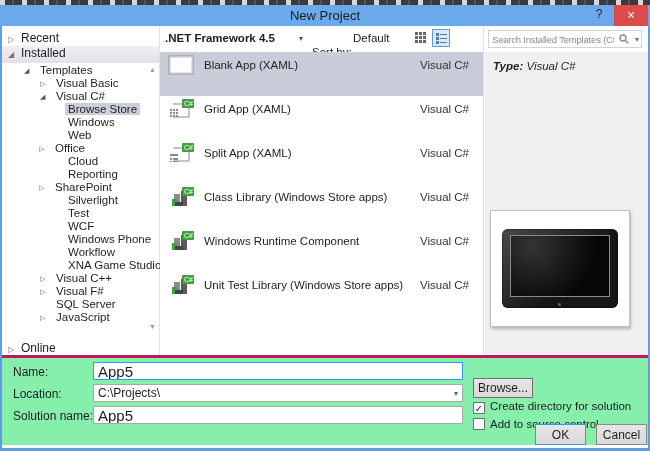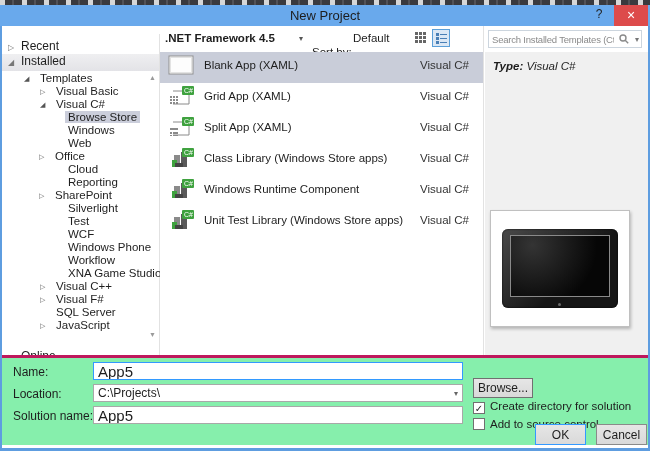--- a/index.html
+++ b/index.html
@@ -9,21 +9,21 @@
     background:repeating-linear-gradient(90deg,#e8e8e8 0 5px,#3a3a3e 5px 12px,#55555a 12px 14px,#3a3a3e 14px 22px); opacity:.9; }
   #dialog { position:absolute; left:0; top:5px; width:650px; height:446px; background:#5e9de0; }
   #titlebar { position:absolute; left:0; top:0; width:650px; height:21px; background:#69a9ec; }
   #title { position:absolute; left:0; right:0; top:3px; text-align:center; font-size:13px; color:#1d1d1d; }
   #helpbtn { position:absolute; right:42px; top:2px; width:18px; height:17px; text-align:center; font-size:12px; color:#222; cursor:default; }
   #closebtn { position:absolute; right:2px; top:0; width:34px; height:21px; background:#dd4b4b; color:#fff;
     text-align:center; font-size:14px; line-height:20px; }
   #body { position:absolute; left:0; top:21px; width:650px; height:422px; background:#fff;
     border-left:2px solid #5e9de0; border-right:2px solid #5e9de0; }
   
-  #sidebar { position:absolute; left:0; top:8px; width:158px; height:329px; background:#fff; border-right:1px solid #e2e2e2; }
+  #sidebar { position:absolute; left:0; top:0; width:158px; height:329px; background:#fff; border-right:1px solid #e2e2e2; }
   .secrow { position:relative; height:15px; line-height:15px; font-size:12px; color:#1e1e1e; padding-left:6px; white-space:nowrap; }
   .secrow .exp { display:inline-block; width:13px; font-size:8px; color:#777; }
   #row-recent { position:absolute; top:5px; left:0; right:0; }
   #row-installed { position:absolute; top:20px; left:0; right:0; height:17px; line-height:14px;
     background:linear-gradient(#efeff1,#e3e3e7); }
   #row-online { position:absolute; top:315px; left:0; right:0; }
   #tree { position:absolute; left:0; top:38px; width:158px; height:268px; overflow:hidden; }
   .trow { height:13px; line-height:13px; font-size:11.5px; color:#1e1e1e; white-space:nowrap; }
   .trow .exp { display:inline-block; width:13px; font-size:7px; color:#555; vertical-align:top; }
   .trow .lbl { padding:0 3px; }
@@ -35,21 +35,21 @@
   #mtoolbar { position:absolute; left:0; top:0; width:100%; height:25px; font-size:11.5px; color:#1e1e1e; }
   .flatcombo { position:absolute; top:4px; height:17px; line-height:17px; white-space:nowrap; cursor:default; }
   .flatcombo .caret { position:absolute; right:0; top:0; font-size:8px; color:#555; }
   #fw-combo { left:5px; width:138px;font-weight:bold; }
   #sortby-label { position:absolute; left:152px; top:20px; }
   #sort-combo { left:193px; width:215px; }
   #btn-smallicons { position:absolute; left:252px; top:3px; width:18px; height:18px; padding:3px; }
   #btn-listview { position:absolute; left:272px; top:3px; width:18px; height:18px; padding:3px;
     border:1px solid #5c9fd8; background:#dce8f5; }
   #tlist { position:absolute; left:0; top:26px; width:100%; }
-  .titem { position:relative; height:31px;padding-left:23px; }
+  .titem { position:relative; height:44px;padding-left:23px; }
   .titem.sel { background:#c9cdd9; }
   .ticon { position:absolute; left:8px; top:3px; width:26px; height:20px; }
   .tname { position:absolute; left:44px; top:7px; font-size:11.5px; color:#1e1e1e; }
   .ttype { position:absolute; right:14px; top:7px; font-size:11.5px; color:#333; }
   
   #right { position:absolute; left:483px; top:0; width:163px; height:329px; background:#fff; }
   #searchbox { position:absolute; left:3px; top:4px; width:154px; height:18px; background:#fff; border:1px solid #ccd5de; }
   #searchbox input { position:absolute; left:3px; top:1px; width:122px; height:14px; border:none; outline:none;
     font-size:9.5px; letter-spacing:-0.2px; color:#1e1e1e; font-family:"Liberation Sans",sans-serif; }
   #searchbox input::placeholder { color:#8a8a8a; opacity:1; }

